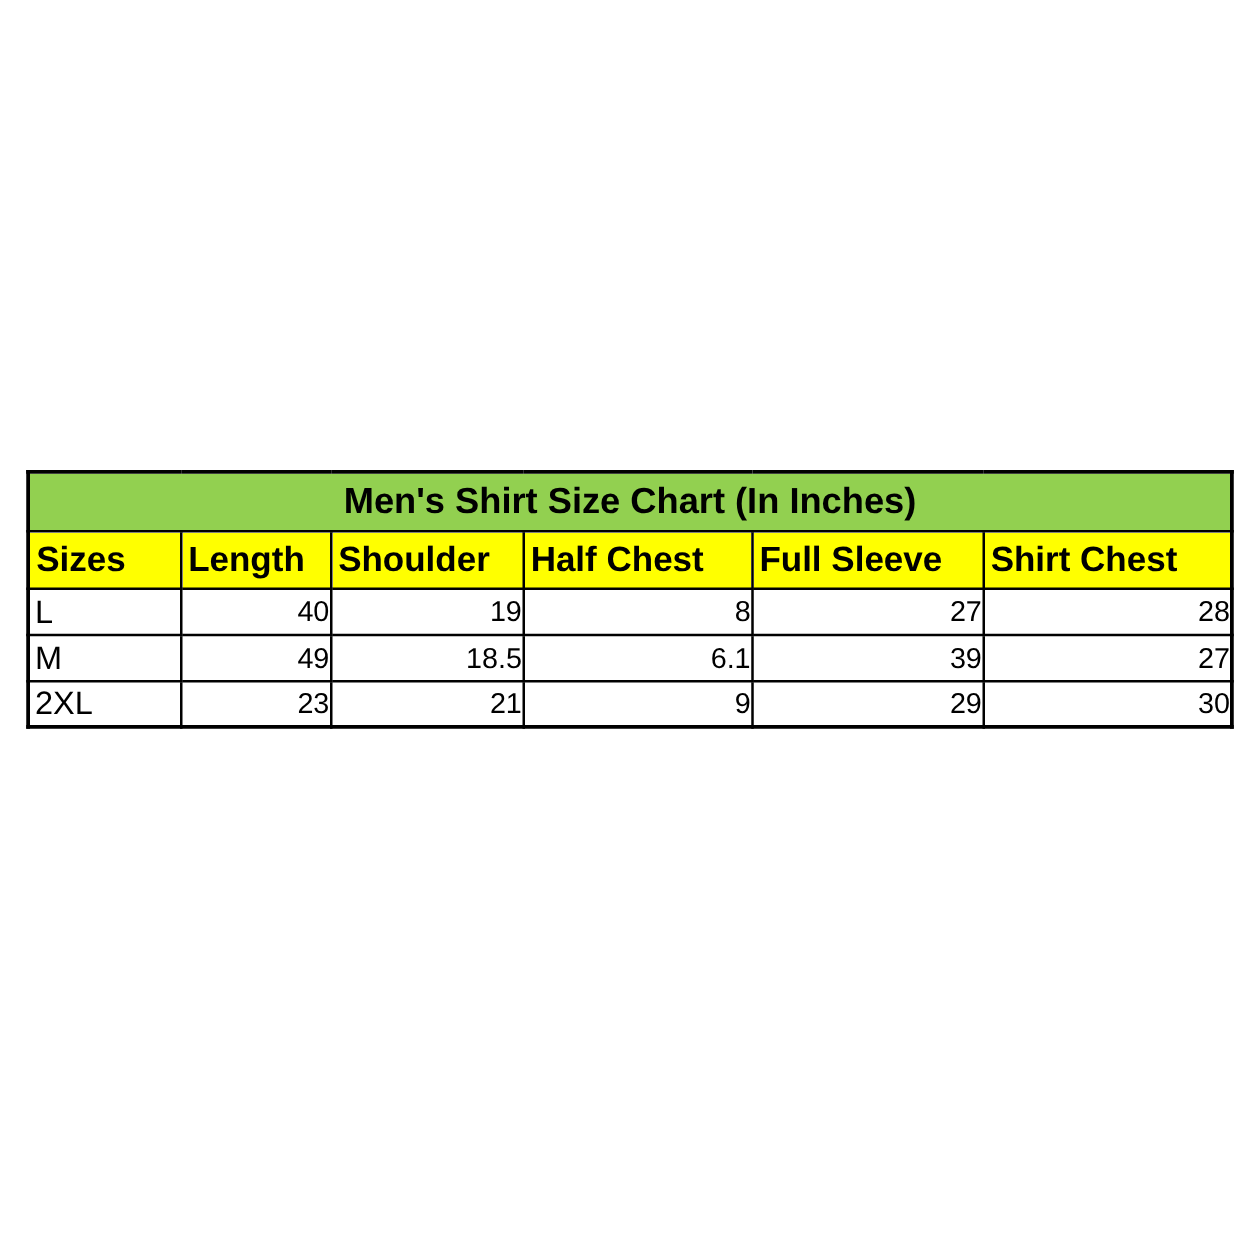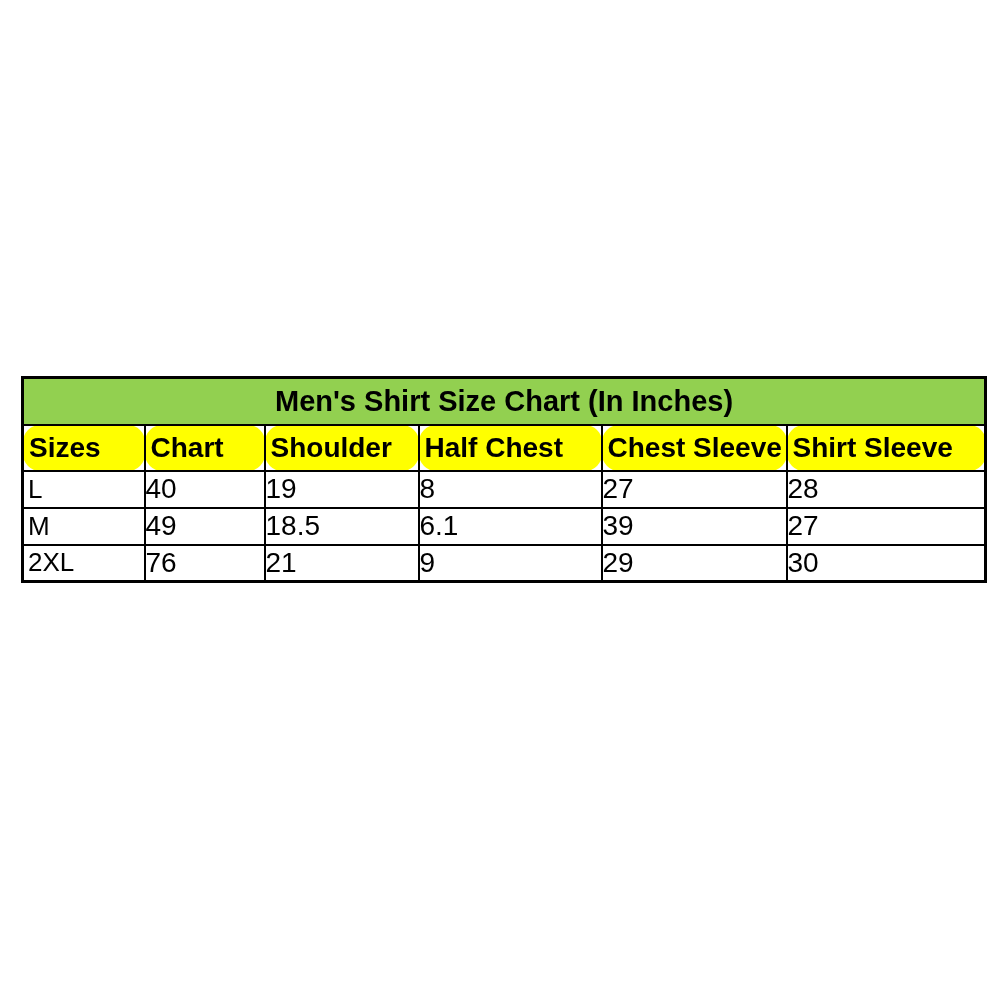--- a/index.html
+++ b/index.html
@@ -37,28 +37,27 @@
     vertical-align: middle;
   }
   tr.header-row th {
     background: var(--header-bg, #FFFF00);
     height: 46px;
     font-size: 28px;
     font-weight: bold;
     text-align: left;
     vertical-align: middle;
     padding-left: 5px;
-    border-radius: 17px;
   }
   tr.data-row td {
     background: var(--row-bg, #FFFFFF);
     height: 37px;
-    font-size: 28px;
+    font-size: 23px;
     font-weight: normal;
-    text-align: left;
+    text-align: right;
     vertical-align: middle;
   }
   tr.data-row td.size-label-cell {
     text-align: left;
     padding-left: 4px;
     font-size: 26px;
   }
 </style>
 </head>
 <body style="background: rgb(255, 255, 255);">
@@ -72,25 +71,25 @@
       <col style="width:183px">
       <col style="width:185px">
       <col style="width:199px">
     </colgroup>
     <thead>
       <tr class="title-row">
         <th colspan="6">Men's Shirt Size Chart (In Inches)</th>
       </tr>
       <tr class="header-row">
         <th>Sizes</th>
-        <th>Chart</th>
+        <th>Length</th>
         <th>Shoulder</th>
         <th>Half Chest</th>
-        <th>Chest Sleeve</th>
-        <th>Shirt Sleeve</th>
+        <th>Full Sleeve</th>
+        <th>Shirt Chest</th>
       </tr>
     </thead>
     <tbody>
       <tr class="data-row">
         <td class="size-label-cell">L</td>
         <td>40</td>
         <td>19</td>
         <td>8</td>
         <td>27</td>
         <td>28</td>
@@ -98,21 +97,21 @@
       <tr class="data-row">
         <td class="size-label-cell">M</td>
         <td>49</td>
         <td>18.5</td>
         <td>6.1</td>
         <td>39</td>
         <td>27</td>
       </tr>
       <tr class="data-row">
         <td class="size-label-cell">2XL</td>
-        <td>76</td>
+        <td>23</td>
         <td>21</td>
         <td>9</td>
         <td>29</td>
         <td>30</td>
       </tr>
     </tbody>
   </table>
 </div>
 
 </body></html>

